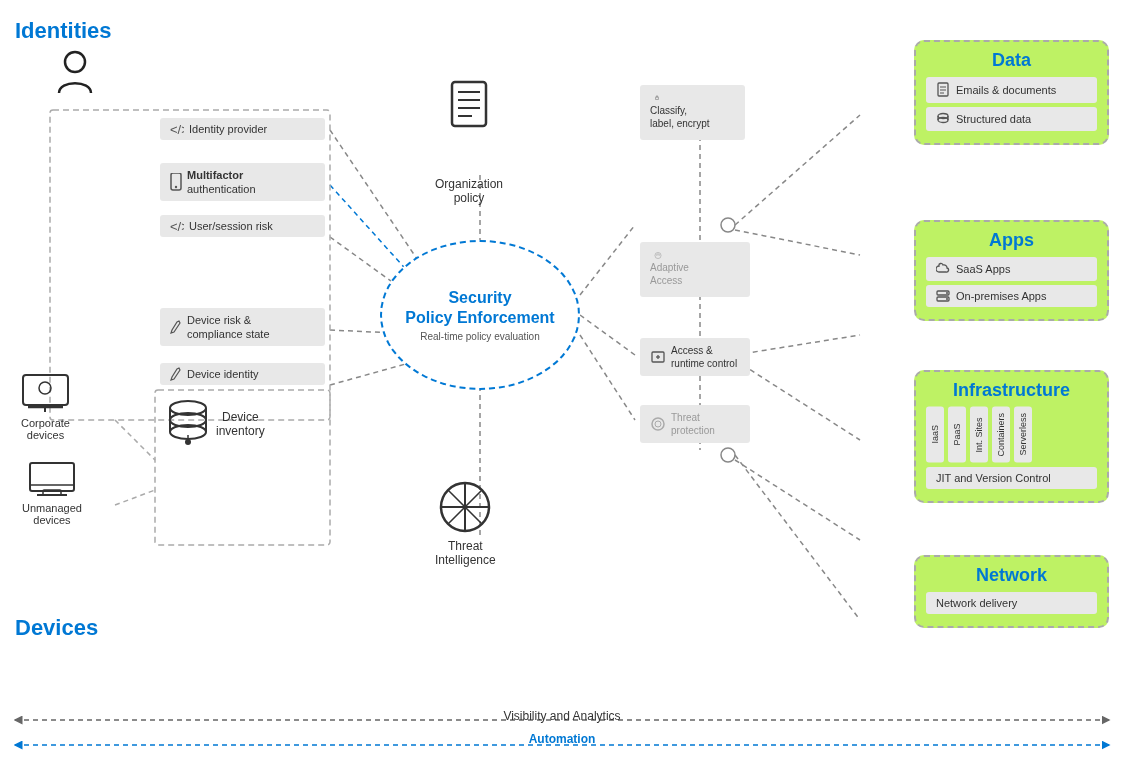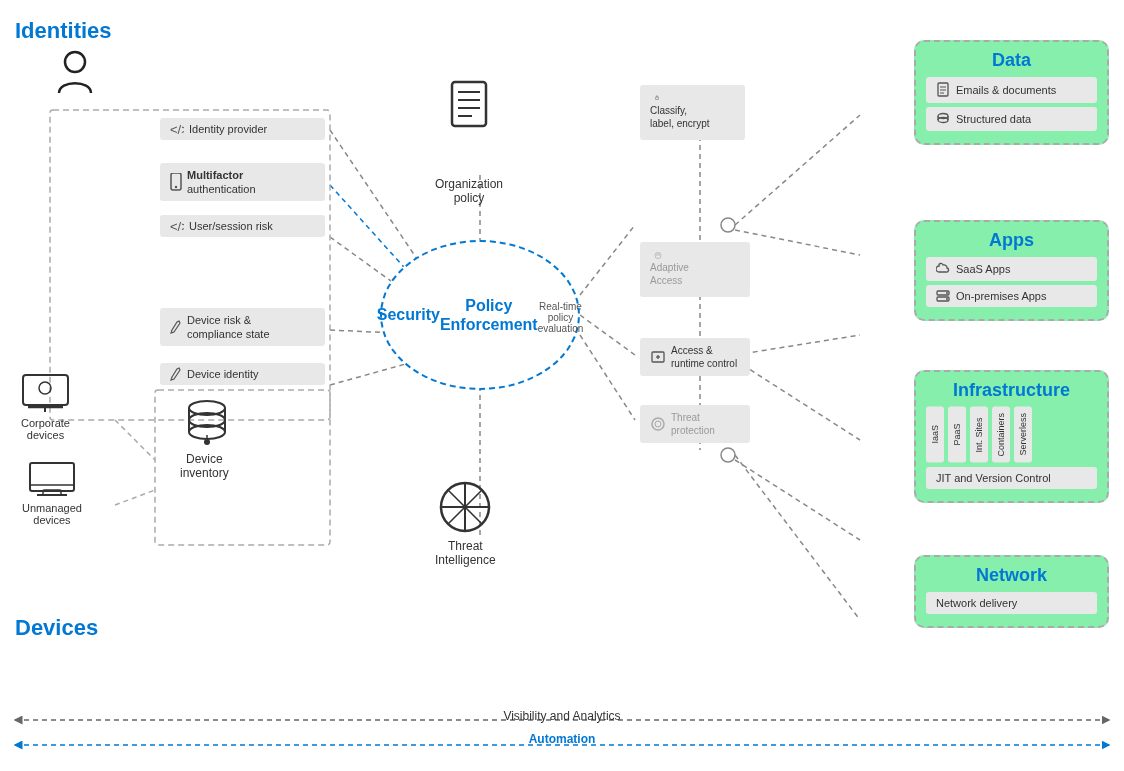--- a/index.html
+++ b/index.html
@@ -47,21 +47,21 @@
     
     .center-ellipse {
       position: absolute;
       top: 240px;
       left: 380px;
       width: 200px;
       height: 150px;
       border: 2px dashed #0078D4;
       border-radius: 50%;
       display: flex;
-      flex-direction: row;
+      flex-direction: column;
       align-items: center;
       justify-content: center;
       text-align: center;
       background: #fff;
     }
 
     .center-ellipse-title {
       font-size: 16px;
       font-weight: 700;
       color: #0078D4;
@@ -74,21 +74,21 @@
       margin-top: 4px;
     }
 
     
     .resource-section {
       position: absolute;
       right: 15px;
       border: 2px dashed #aaa;
       border-radius: 10px;
       padding: 8px 10px;
-      background: #86efac;
+      background: #bef264;
     }
 
     .resource-section-title {
       font-size: 18px;
       font-weight: 700;
       color: #0078D4;
       text-align: center;
       margin-bottom: 6px;
     }
 
@@ -367,21 +367,21 @@
       <line x1="3" y1="25" x2="47" y2="25" stroke="#333" stroke-width="1.5"></line>
       <rect x="16" y="30" width="18" height="5" rx="1" fill="none" stroke="#333" stroke-width="1.5"></rect>
       <line x1="10" y1="35" x2="40" y2="35" stroke="#333" stroke-width="2"></line>
     </svg>
     <div style="text-align:center; font-size:11px; color:#333; margin-top:2px;">
       <span>Unmanaged</span><br>
       <span>devices</span>
     </div>
   </div>
 
-  <div style="position:absolute; top:395px; left:180px; display:flex; flex-direction:column; align-items:flex-start;">
+  <div style="position:absolute; top:395px; left:161px; display:flex; flex-direction:row; align-items:center;">
     <svg width="55" height="55" viewBox="0 0 55 55">
 
       <ellipse cx="27" cy="13" rx="18" ry="7" fill="none" stroke="#333" stroke-width="2"></ellipse>
       <ellipse cx="27" cy="25" rx="18" ry="7" fill="none" stroke="#333" stroke-width="2"></ellipse>
       <ellipse cx="27" cy="37" rx="18" ry="7" fill="none" stroke="#333" stroke-width="2"></ellipse>
       <line x1="9" y1="13" x2="9" y2="37" stroke="#333" stroke-width="2"></line>
       <line x1="45" y1="13" x2="45" y2="37" stroke="#333" stroke-width="2"></line>
 
       <circle cx="27" cy="47" r="3" fill="#333"></circle>
       <line x1="27" y1="44" x2="27" y2="40" stroke="#333" stroke-width="1.5"></line>

